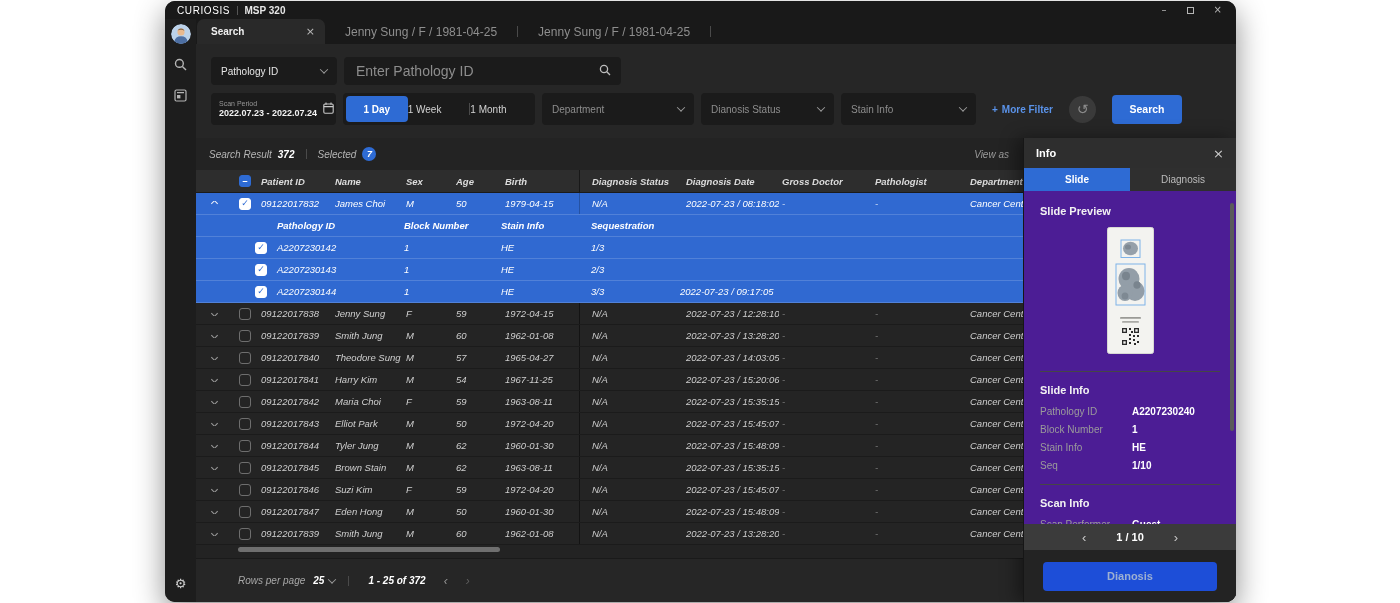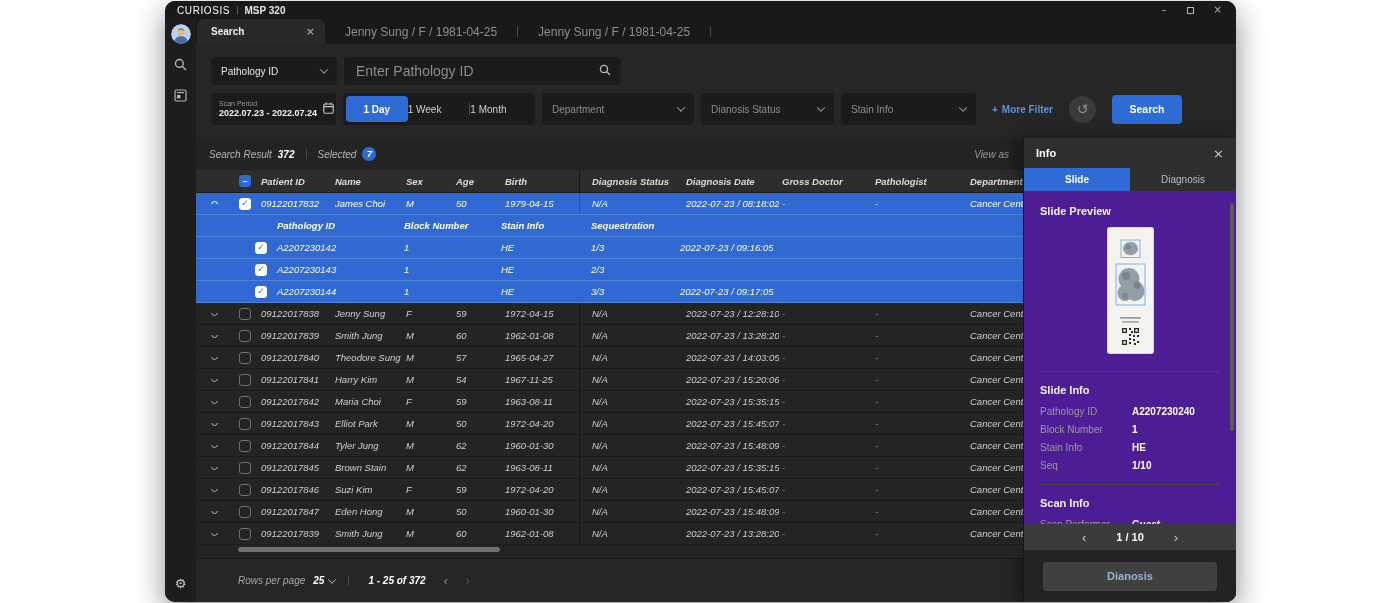--- a/index.html
+++ b/index.html
@@ -123,21 +123,21 @@
   .ip-scrollbar { position:absolute; right:2px; top:12px; width:4px; height:228px; background:#5a5a5a; border-radius:2px; }
   .sec-title { font-size:11px; font-weight:bold; color:#f2f2f2; margin:4px 0 10px; }
   .slide-wrap { display:flex; justify-content:center; margin:8px 0 6px; }
   .divider { border-top:1px solid #464646; margin:13px 0 12px; }
   .kv { display:grid; grid-template-columns:92px 1fr; row-gap:7px; font-size:10px; align-items:center; }
   .kv .k { color:#9b9b9b; } .kv .v { color:#fff; font-weight:bold; }
   .ip-pager { height:26px; background:#3b3b3b; display:flex; align-items:center; justify-content:center; gap:30px; flex:none; }
   .pager-arrow { color:#c8c8c8; font-size:13px; }
   .pager-num { color:#fff; font-weight:bold; font-size:11px; }
   .ip-footer { flex:none; height:52px; display:flex; align-items:center; justify-content:center; background:#232323; }
-  .diag-btn { width:174px; height:29px; border-radius:4px; background:#404040; color:#9db0d2; font-weight:bold; font-size:11px; display:flex; align-items:center; justify-content:center; }
+  .diag-btn { width:174px; height:29px; border-radius:4px; background:#1d4ed8; color:#9db0d2; font-weight:bold; font-size:11px; display:flex; align-items:center; justify-content:center; }
 
   .clickable { cursor:pointer; }
 </style>
 </head>
 <body>
 
 <div class="stage">
   <div class="window">
 
     <div class="titlebar">
@@ -312,21 +312,20 @@
                 <div id="slides-host">
                     <div class="subgrid grow clickable">
     <span class="cell"></span>
     <span class="cell cc">
                         <span class="cb cb-on clickable">✓</span>
                       </span>
     <span class="cell">A2207230142</span>
     <span class="cell">1</span>
     <span class="cell">HE</span>
     <span class="cell">1/3</span>
-    <span class="cell">2022-07-23 / 09:16:05</span>
   </div>
                     <div class="subgrid grow clickable">
     <span class="cell"></span>
     <span class="cell cc">
                         <span class="cb cb-on clickable">✓</span>
                       </span>
     <span class="cell">A2207230143</span>
     <span class="cell">1</span>
     <span class="cell">HE</span>
     <span class="cell">2/3</span>

